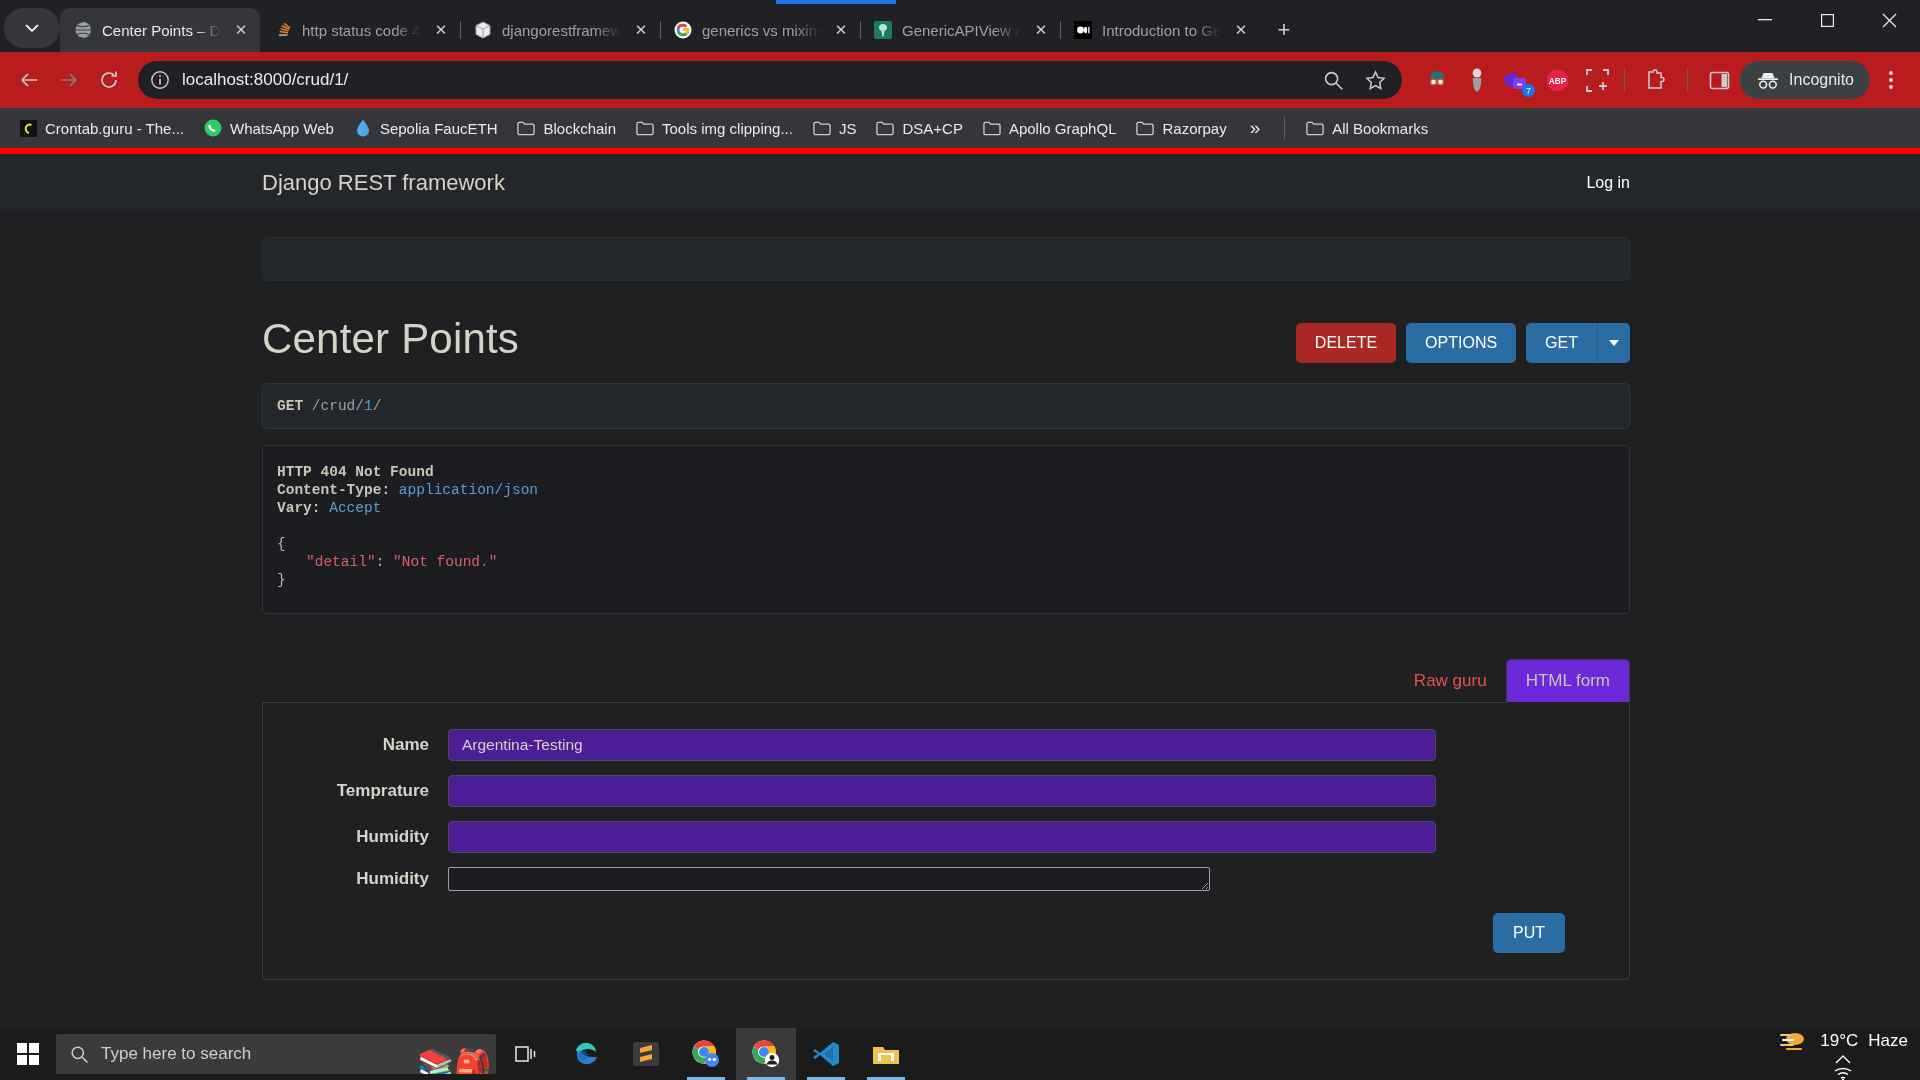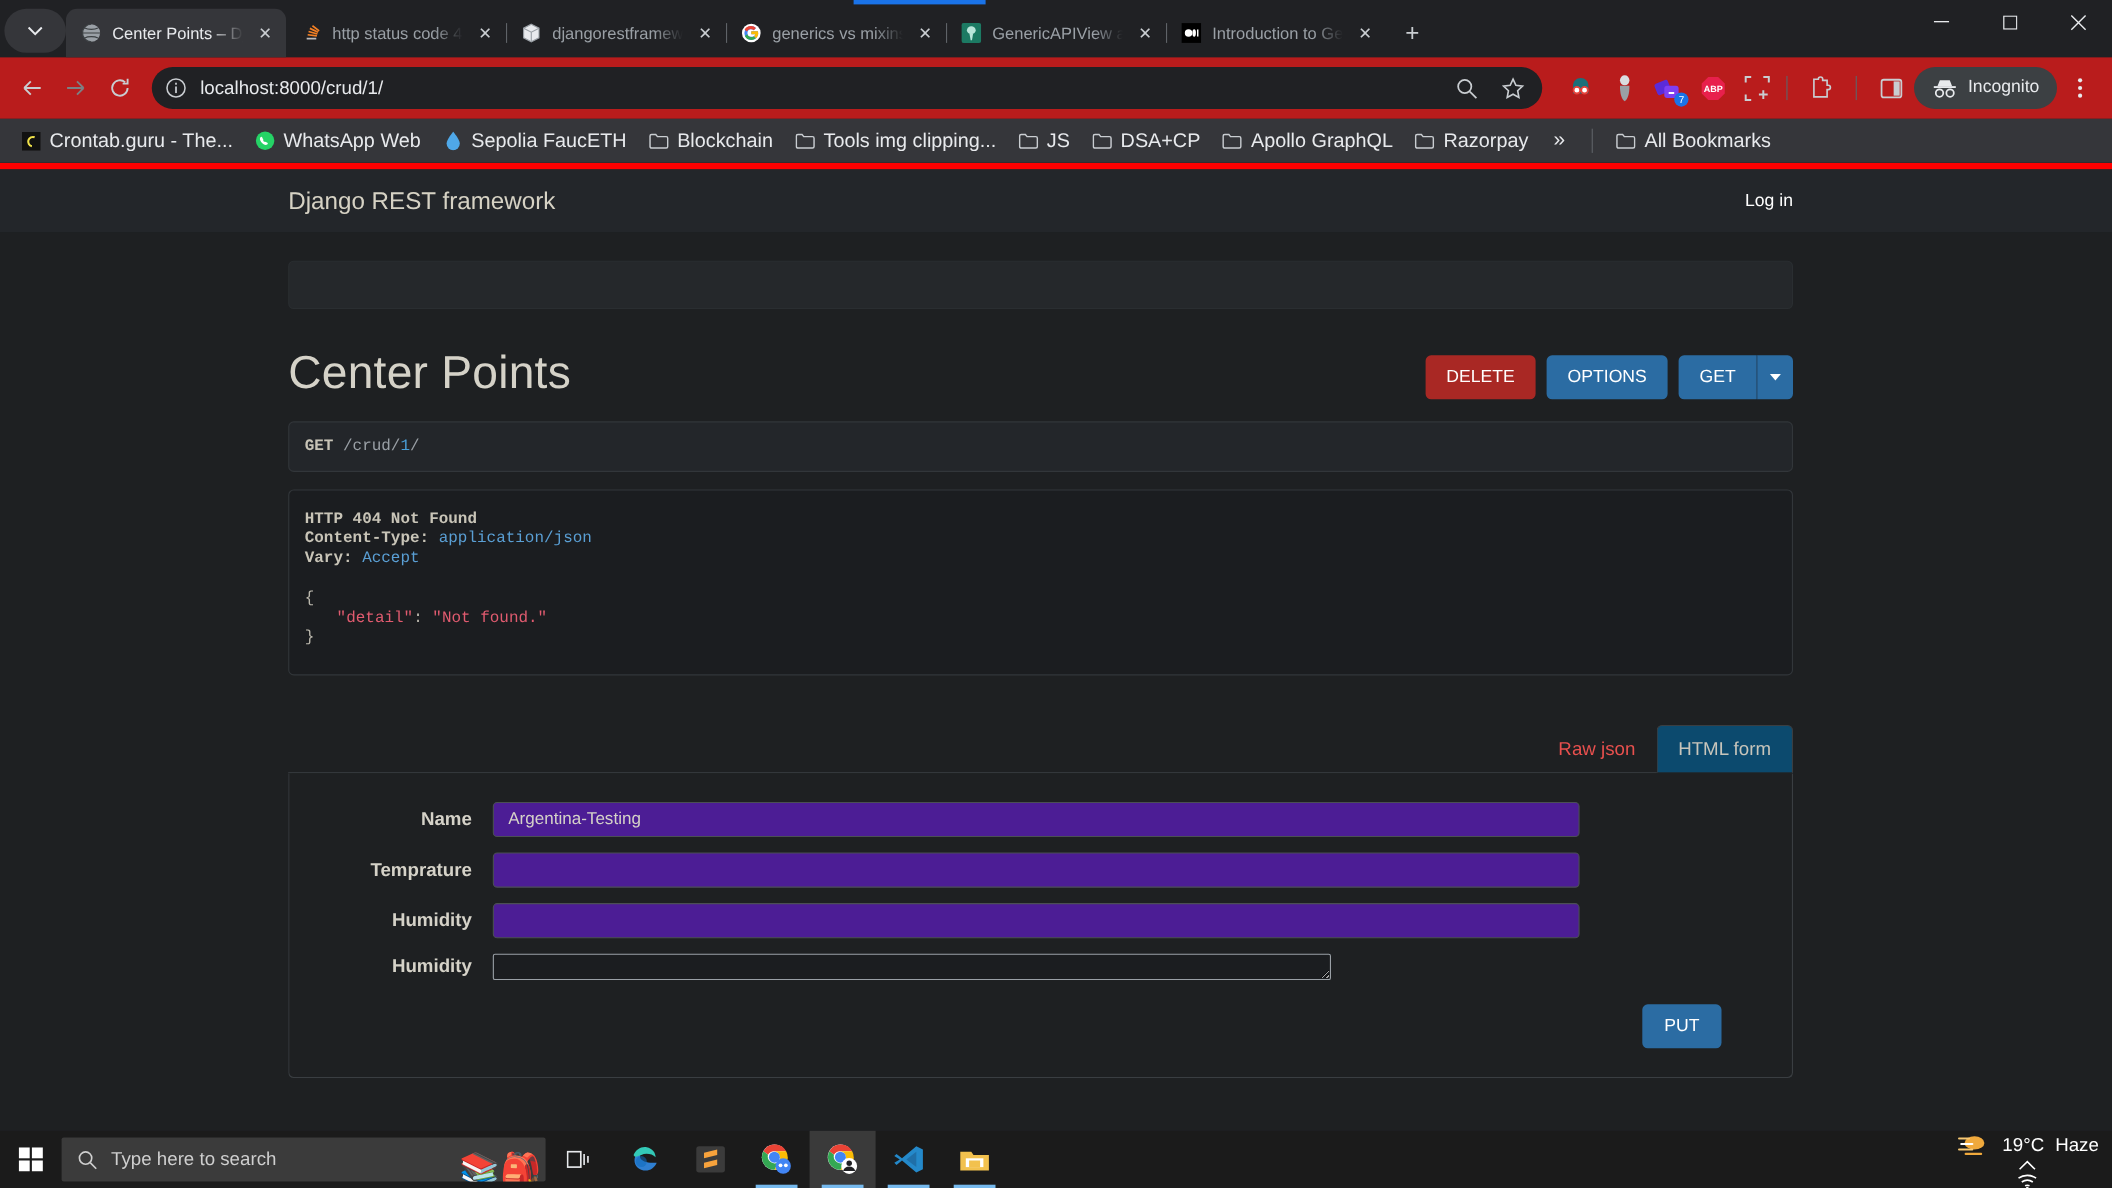--- a/index.html
+++ b/index.html
@@ -80,21 +80,21 @@
     display: flex; align-items: center; gap: 9px; padding: 0 16px; font-size: 16px; flex:0 0 auto;
   }
   .badge-7 {
     position: absolute; right: -3px; bottom: -2px; background: #1a73e8; color: #fff;
     font-size: 9px; border-radius: 7px; min-width: 13px; height: 13px;
     display:flex;align-items:center;justify-content:center; padding: 0 2px;
   }
 
   
   .bookmarks { height: 40px; background: #35363a; display: flex; align-items: center; padding: 0 10px; gap: 2px; }
-  .bm { display: flex; align-items: center; gap: 8px; padding: 5px 9px; border-radius: 5px; color: #e8eaed; font-size: 18px; white-space: nowrap; flex: 0 0 auto;}
+  .bm { display: flex; align-items: center; gap: 8px; padding: 5px 9px; border-radius: 5px; color: #e8eaed; font-size: 15px; white-space: nowrap; flex: 0 0 auto;}
   .bm .bmi { width: 18px; height: 18px; display:flex;align-items:center;justify-content:center; flex:0 0 auto;}
   .bm-overflow { color: #e8eaed; font-size: 19px; padding: 2px 12px; flex:0 0 auto;}
 
   
   .page { flex: 1 1 auto; background: #1e2022; overflow: hidden; position: relative; }
   .redbar { height: 6px; background: #f00; width: 100%; }
   .navbar {
     height: 57px; background: #23262a;
     display: flex; align-items: center; justify-content: space-between;
     padding: 0 0 0 262px;
@@ -140,21 +140,21 @@
   .response-box .k { color: #c8c4b7; font-weight: bold; }
   .response-box .v { color: #5a9fd4; }
   .response-box .punct { color: #b9b6ab; }
   .response-box .str { color: #e05b6f; }
   .response-box .blank { height: 18px; }
   .resp-indent { padding-left: 29px; }
 
   .tabs-row { width: 1368px; display: flex; justify-content: flex-end; align-items: flex-end; margin-top: 44px; height: 45px; border-bottom: 1px solid #3a3e42;}
   .nav-tab { font-size: 17px; padding: 11px 19px; border-radius: 5px 5px 0 0; }
   .nav-tab.inactive { color: #e8504e; }
-  .nav-tab.active { color: #c8c5bb; border: 1px solid #3a3e42; border-bottom-color: #1e2022; background: #0c4a6e; margin-bottom: -1px; }
+  .nav-tab.active { color: #c8c5bb; border: 1px solid #3a3e42; border-bottom-color: #1e2022; background: #6d28d9; margin-bottom: -1px; }
 
   .form-panel {
     width: 1368px; background: #1e2022; border: 1px solid #3a3e42; border-top: none;
     border-radius: 0 0 5px 5px; padding: 26px 0 26px 0;
   }
   .frow { display: flex; align-items: center; margin-bottom: 14px; }
   .flabel { width: 185px; text-align: right; padding-right: 19px; color: #d5d2c8; font-size: 17px; font-weight: bold; }
   .finput {
     width: 988px; height: 32px; background: #4c1d95; border: 1px solid #4b4f54;
     border-radius: 4px; color: #d5d2c8; font-size: 15.5px; padding: 0 13px;
@@ -550,21 +550,21 @@
         <div class="blank"></div>
         <div class="punct">{</div>
         <div class="resp-indent">
           <span class="str">"detail"</span><span class="punct">:</span>
           <span class="str">"Not found."</span>
         </div>
         <div class="punct">}</div>
       </div>
 
       <div class="tabs-row">
-        <div class="nav-tab inactive">Raw json</div>
+        <div class="nav-tab inactive">Raw guru</div>
         <div class="nav-tab active">HTML form</div>
       </div>
 
       <div class="form-panel">
         <div class="frow">
           <div class="flabel">Name</div>
           <input class="finput" value="Argentina-Testing" style="">
         </div>
         <div class="frow">
           <div class="flabel">Temprature</div>

